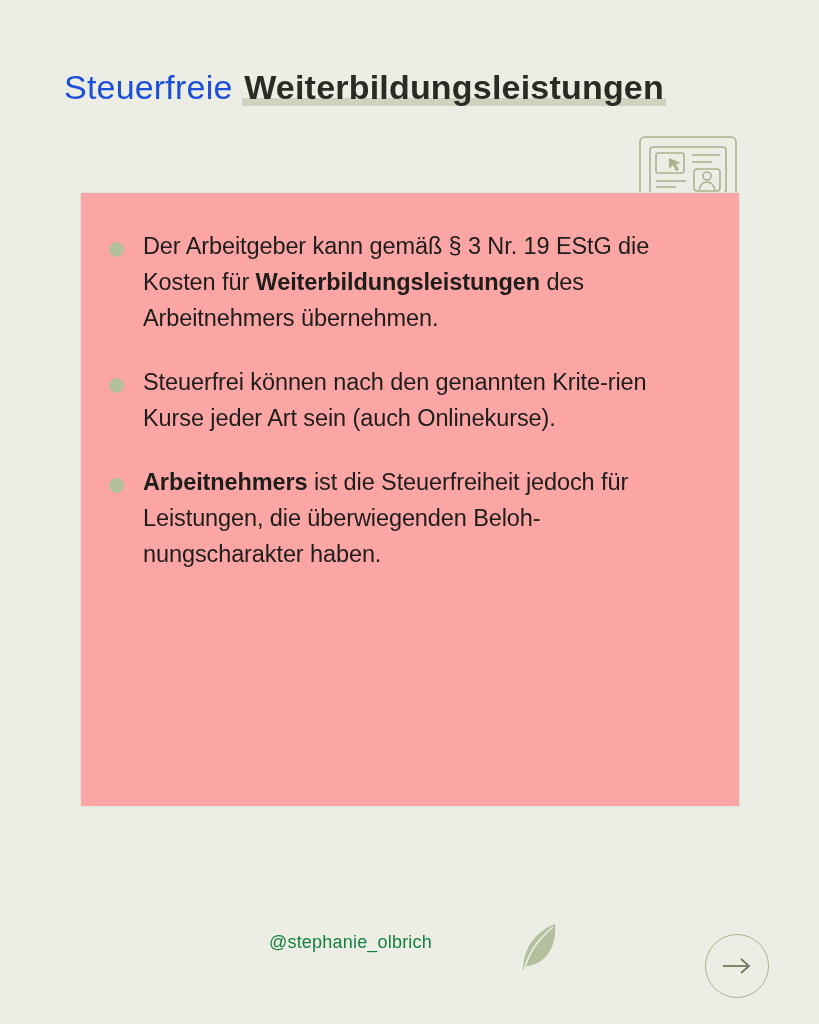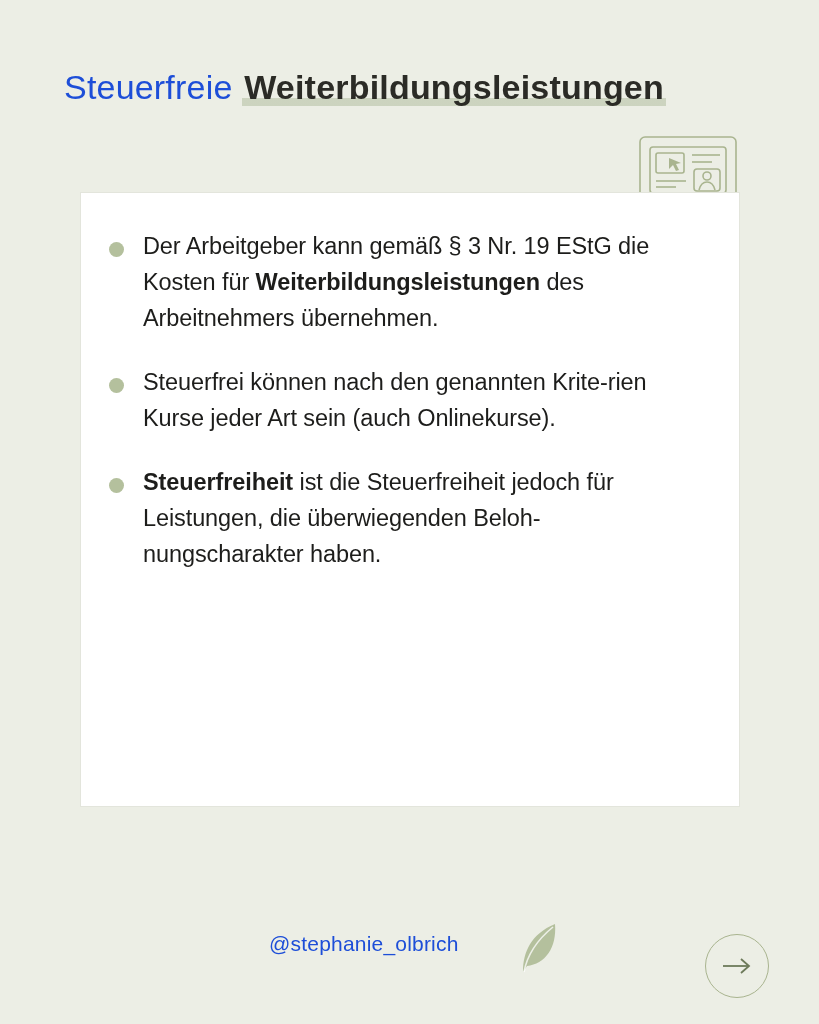--- a/index.html
+++ b/index.html
@@ -43,21 +43,21 @@
     height: 90px;
   }
 
   
   .card {
     position: absolute;
     left: 80px;
     top: 192px;
     width: 660px;
     height: 615px;
-    background: #ffffff;
+    background: #fca5a5;
     border: 1px solid #e3e5dc;
   }
 
   .bullets {
     position: absolute;
     left: 28px;
     top: 36px;
     right: 22px;
   }
 
@@ -85,22 +85,22 @@
     max-width: 552px;
     letter-spacing: -0.1px;
   }
   .bullet-text b { font-weight: 700; }
 
   
   .handle {
     position: absolute;
     left: 269px;
     top: 932px;
-    font-size: 21px;
-    color: #1d4ed8;
+    font-size: 18px;
+    color: #15803d;
     letter-spacing: 0.2px;
     white-space: nowrap;
   }
   .leaf-icon {
     position: absolute;
     left: 511px;
     top: 918px;
     width: 52px;
     height: 56px;
   }
@@ -152,21 +152,21 @@
     </div>
 
 
     <div class="bullet-row">
       <span class="dot"></span>
       <div class="bullet-text">Steuerfrei können nach den genannten Krite-rien Kurse jeder Art sein (auch Onlinekurse).</div>
     </div>
 
     <div class="bullet-row">
       <span class="dot"></span>
-      <div class="bullet-text"><b>Steuerfreiheit</b> ist die Steuerfreiheit jedoch für Leistungen, die überwiegenden Beloh-nungscharakter haben.</div>
+      <div class="bullet-text"><b>Arbeitnehmers</b> ist die Steuerfreiheit jedoch für Leistungen, die überwiegenden Beloh-nungscharakter haben.</div>
     </div>
 
   </div>
 </div>
 
 <div class="handle">@stephanie_olbrich</div>
 
 <div class="leaf-icon">
   <svg viewBox="0 0 52 56" width="52" height="56">
     <path d="M12 54 C12 34 20 16 44 6 C46 30 34 46 16 48 Z" fill="#b4c09d"></path>

